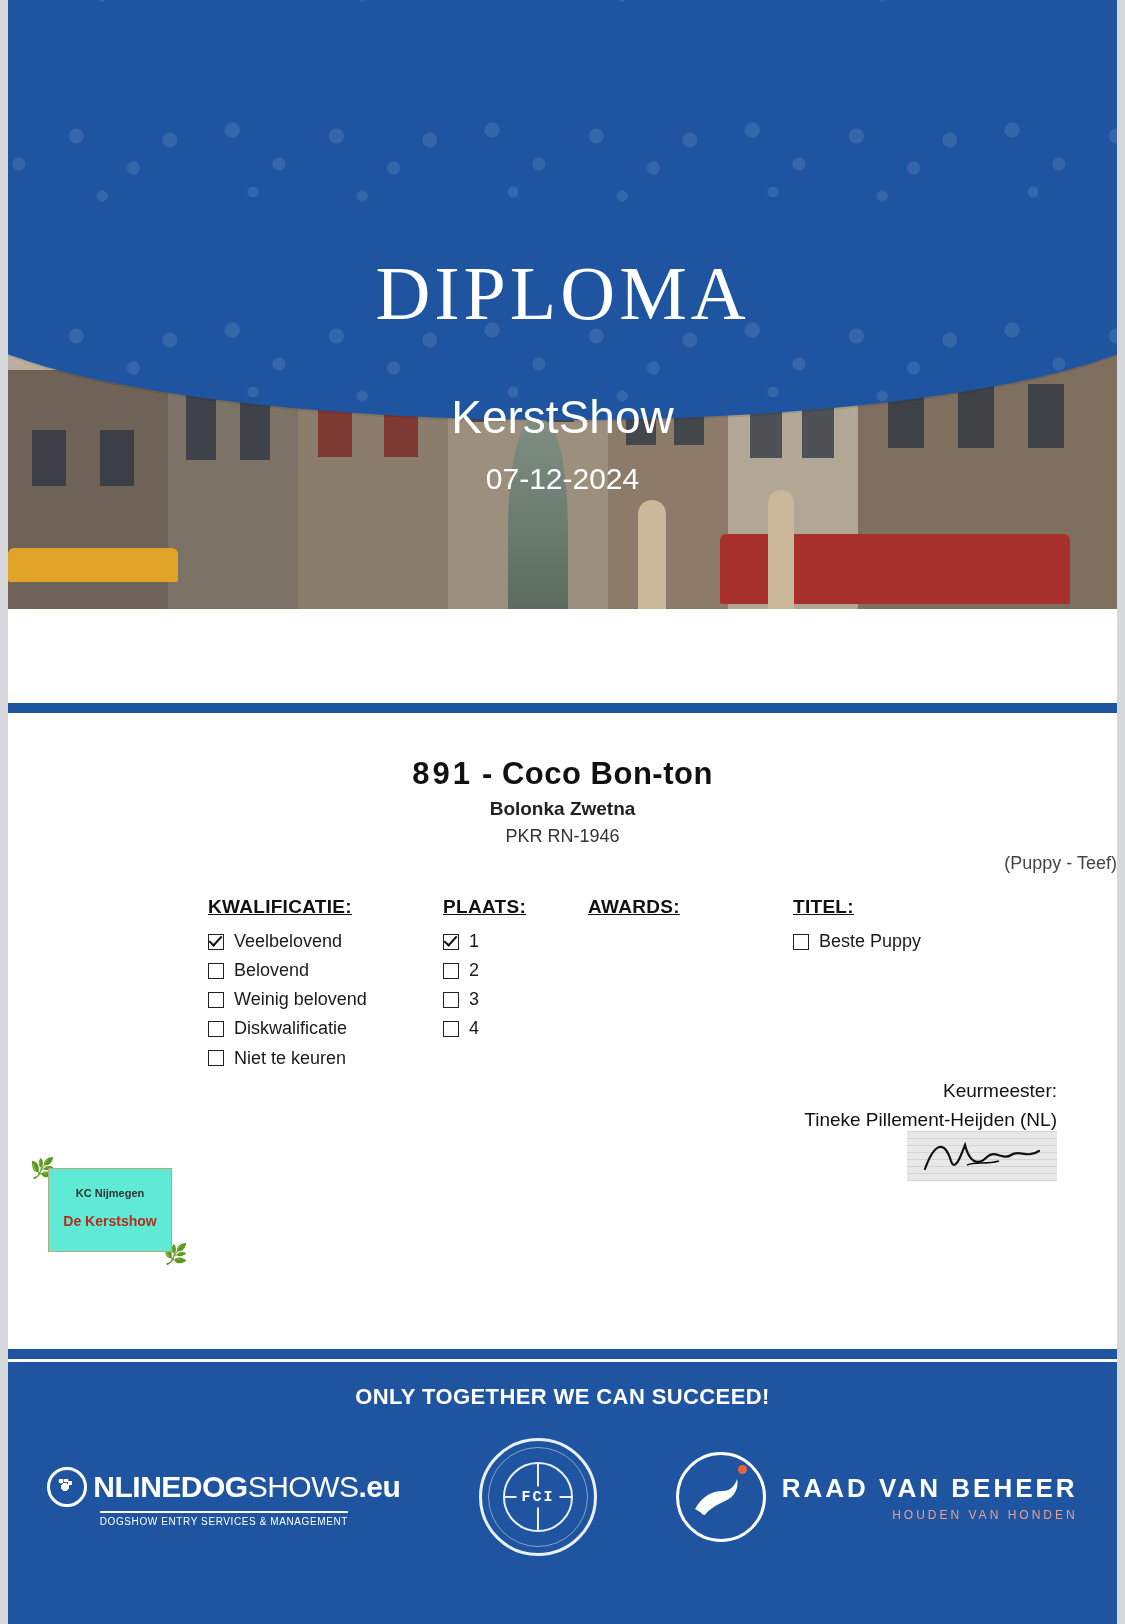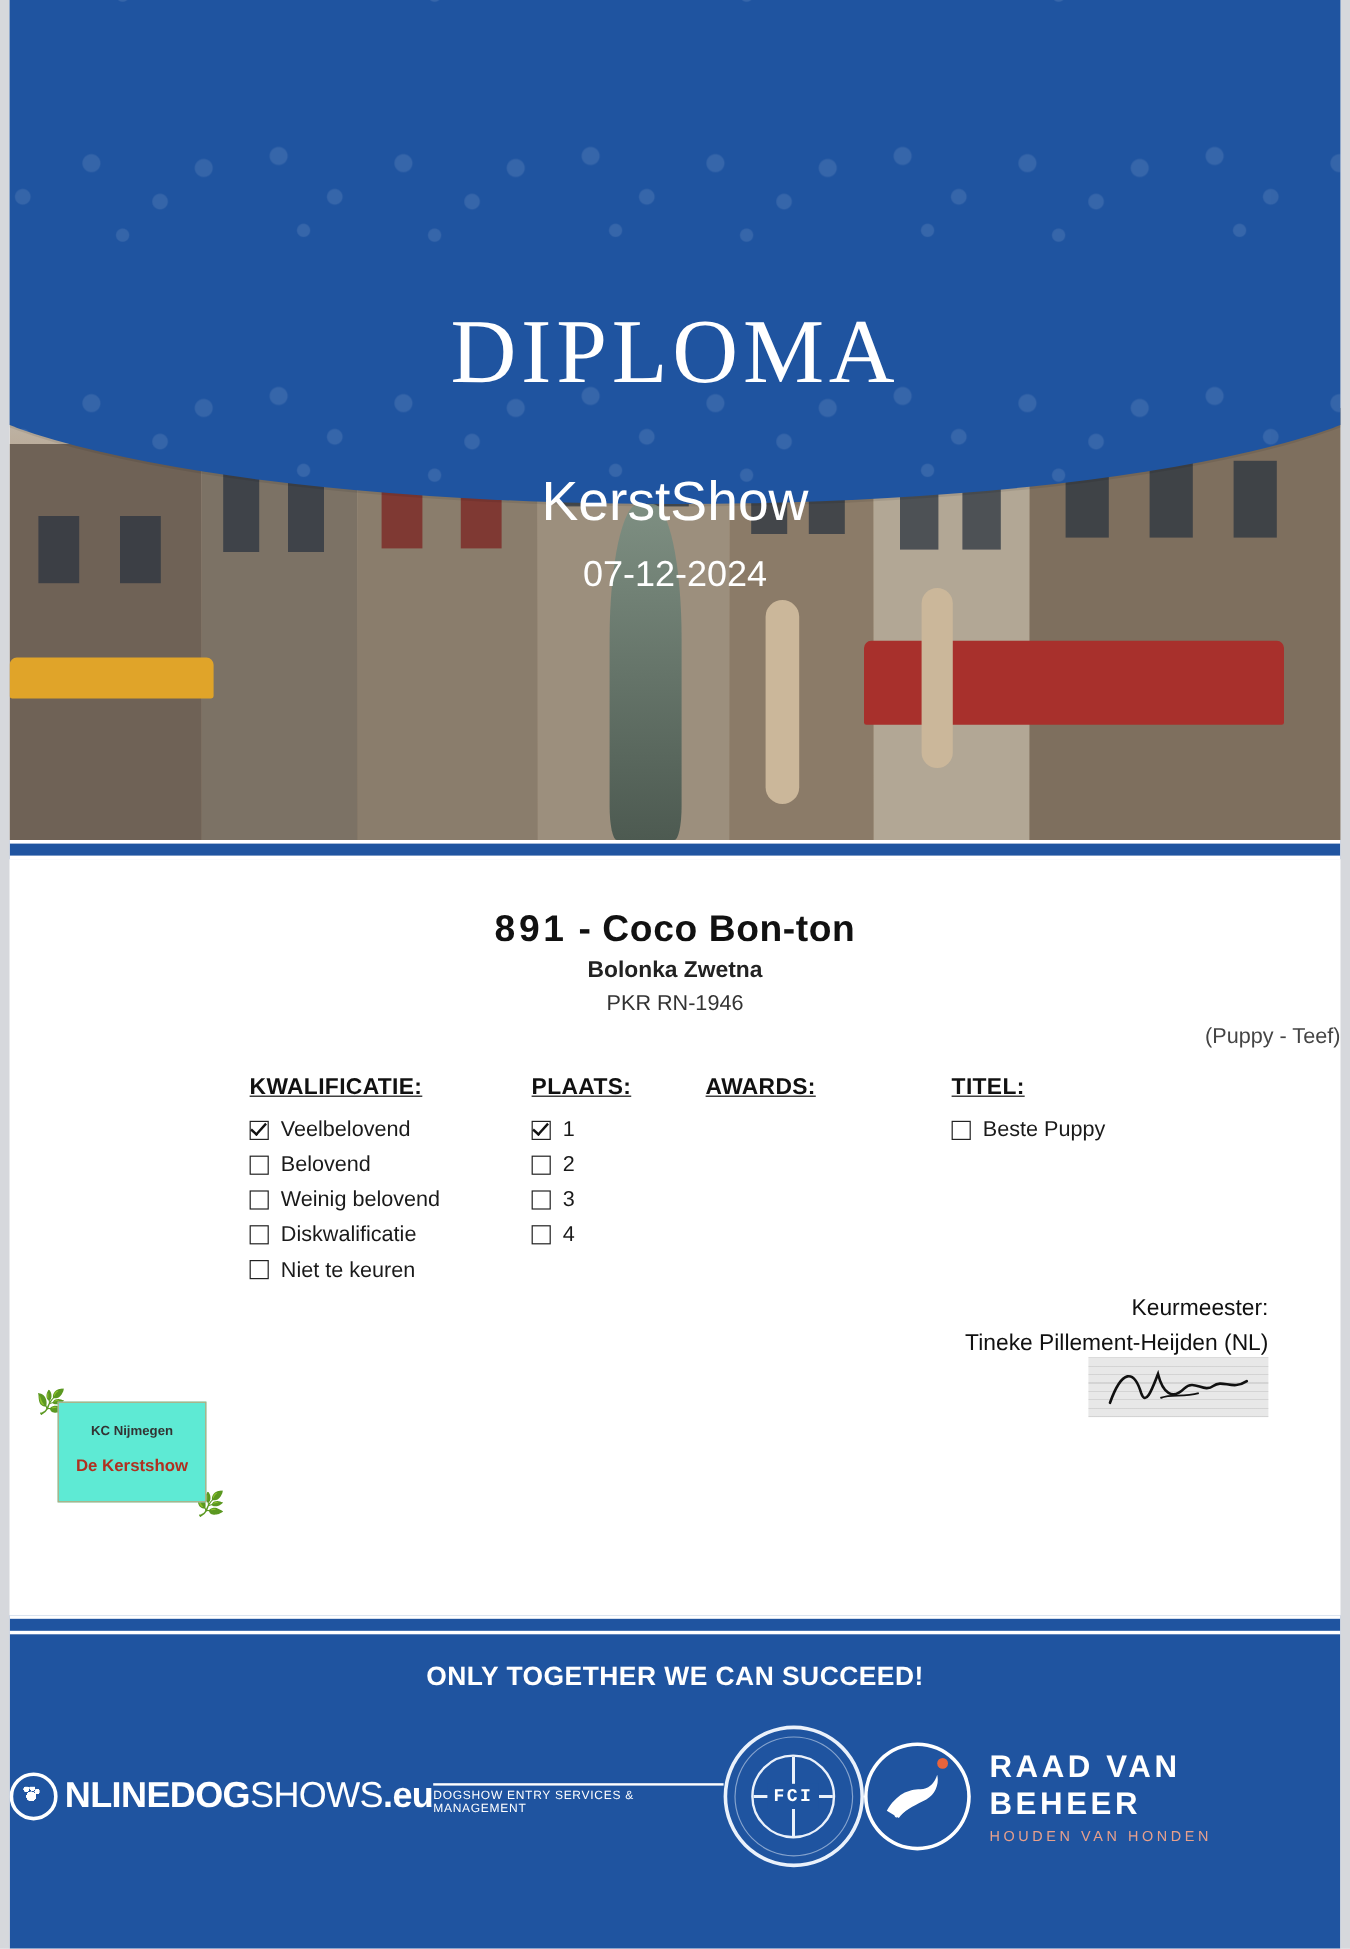--- a/index.html
+++ b/index.html
@@ -18,21 +18,21 @@
     box-sizing: border-box;
     border-left: 8px solid #d6d8dc;
     border-right: 8px solid #d6d8dc;
   }
 
   
   .header {
     position: absolute;
     left: 0; top: 0;
     width: 100%;
-    height: 700px;
+    height: 609px;
     overflow: hidden;
   }
   .header-photo {
     position: absolute;
     left: 0; top: 0;
     width: 100%;
     height: 700px;
     background:
       linear-gradient(180deg, #8fb4d8 0%, #a9c6e2 18%, #cbd4d2 36%, #b9a895 55%, #9f8c78 75%, #8d7a66 100%);
   }
@@ -289,21 +289,21 @@
     left: 0; top: 70px;
     width: 100%;
     height: 130px;
     display: flex;
     align-items: center;
     justify-content: space-around;
   }
   .ods {
     display: flex;
     align-items: center;
-    flex-direction: row;
+    flex-direction: column;
     color: #fff;
   }
   .ods-main {
     display: flex;
     align-items: center;
     font-size: 30px;
     font-weight: bold;
     letter-spacing: -0.5px;
   }
   .ods-circle {
@@ -389,20 +389,21 @@
   .rvb-t1 {
     font-size: 26px;
     letter-spacing: 3px;
     font-weight: bold;
   }
   .rvb-t2 {
     font-size: 12px;
     letter-spacing: 3px;
     color: #e8a08c;
     margin-top: 4px;
+    text-align: right;
   }
 </style>
 </head>
 <body>
 
 <div id="page">
 
   <div class="header">
     <div class="header-photo">
 

